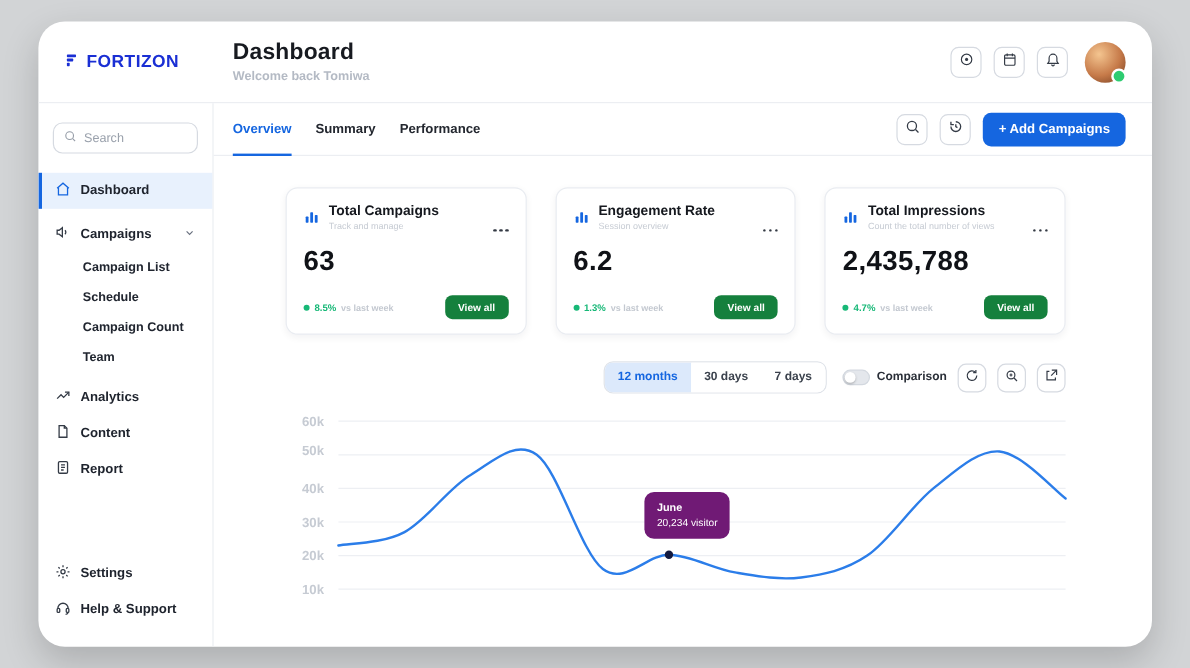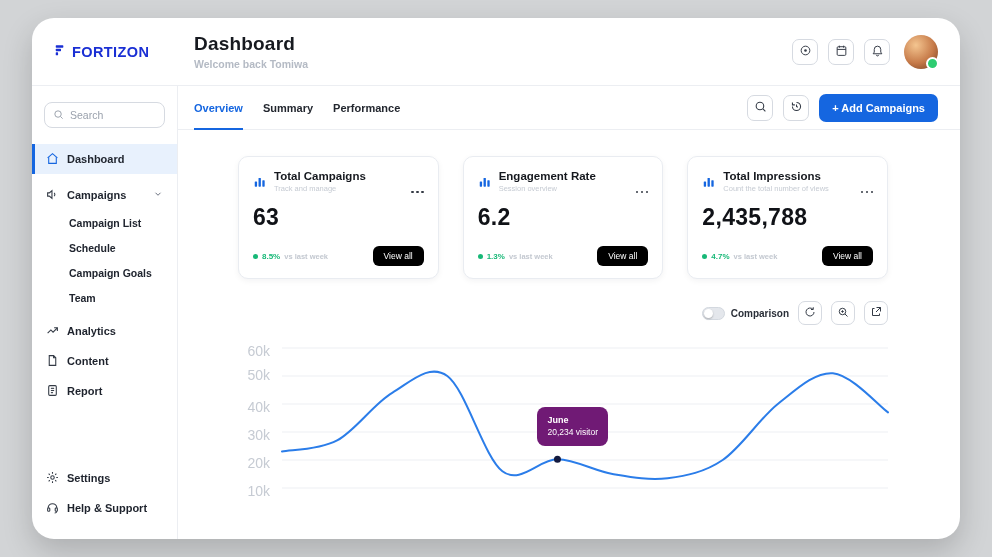--- a/index.html
+++ b/index.html
@@ -61,40 +61,40 @@
   .card-icon svg { width:14px; height:14px; }
   .card-title { font-size:11.5px; font-weight:800; color:#15181e; }
   .card-sub { font-size:7.5px; color:#c6cbd3; margin-top:2px; max-width:120px; white-space:nowrap; overflow:hidden; }
   .card-menu { margin-left:auto; display:flex; gap:2.5px; padding-top:4px; cursor:pointer; }
   .card-menu i { width:2.5px; height:2.5px; border-radius:50%; background:#343a44; display:block; }
   .card-value { font-size:23px; font-weight:800; color:#101217; margin:11px 0 15px; letter-spacing:.3px; }
   .card-foot { display:flex; align-items:center; gap:4px; }
   .delta-dot { width:5px; height:5px; border-radius:50%; background:#17b877; }
   .delta { color:#17b877; font-size:8px; font-weight:800; }
   .delta-note { color:#c3c8d0; font-size:7.5px; font-weight:600;text-align:right; }
-  .view-all { margin-left:auto; background:#000000; color:#fff; border:none; border-radius:6px;
-              font-size:8.5px; font-weight:400; padding:5px 11px; font-family:inherit; cursor:pointer; }
+  .view-all { margin-left:auto; background:#15803d; color:#fff; border:none; border-radius:6px;
+              font-size:8.5px; font-weight:700; padding:5px 11px; font-family:inherit; cursor:pointer; }
 
   .chart-section { margin-top:22px; }
   .chart-controls { display:flex; justify-content:flex-end; align-items:center; gap:9px; }
   .range-group { display:flex; border:1px solid #dfe3e9; border-radius:8px; overflow:hidden; }
   .range-btn { font-size:10px; font-weight:700; color:#3b424d; padding:7px 11px; background:#fff; border:none; font-family:inherit; cursor:pointer; }
   .range-btn.active { background:#dce9fb; color:#1566e0; }
   .toggle-wrap { display:flex; align-items:center; gap:6px; margin-left:4px; }
   .toggle { width:23px; height:13px; border-radius:7px; background:#e4e7ec; border:1px solid #d3d8df; position:relative; cursor:pointer; }
   .toggle::after { content:""; position:absolute; left:1px; top:1px; width:9px; height:9px; background:#fff; border-radius:50%;
                    box-shadow:0 1px 2px rgba(0,0,0,.25); }
   .toggle-label { font-size:10px; font-weight:700; color:#2a2f38; }
   .chart-ibtn { width:24px; height:24px; border:1px solid #d6dae1; border-radius:7px; background:#fff;
                 display:flex; align-items:center; justify-content:center; color:#343b46; cursor:pointer; }
   .chart-ibtn svg { width:12px; height:12px; }
 
   .chart-wrap { display:flex; margin-top:18px; }
   .y-col { width:44px; position:relative; height:150px; flex:0 0 auto; }
-  .y-col span { position:absolute; right:12px; font-size:14px; font-weight:400; color:#c6cbd3; }
+  .y-col span { position:absolute; right:12px; font-size:11px; font-weight:700; color:#c6cbd3; }
   .plot { flex:1; position:relative; height:150px; }
   .plot svg { position:absolute; inset:0; width:100%; height:100%; overflow:visible; }
   .chart-tooltip { position:absolute; background:#701a75; color:#fff; border-radius:8px; padding:7px 10px;
                    font-size:8.5px; line-height:1.4; white-space:nowrap; z-index:2; }
   .chart-tooltip .t1 { font-weight:800; font-size:9px; }
 </style>
 </head>
 <body>
 
 <div class="app">
@@ -181,21 +181,21 @@
         </span>
         <span>Campaigns</span>
         <span class="chev">
           <svg viewBox="0 0 24 24" fill="none" stroke="currentColor" stroke-width="2.4" width="10" height="10">
             <polyline points="6 9 12 15 18 9"></polyline>
           </svg>
         </span>
       </div>
       <div class="sub-item">Campaign List</div>
       <div class="sub-item">Schedule</div>
-      <div class="sub-item">Campaign Goals</div>
+      <div class="sub-item">Campaign Count</div>
       <div class="sub-item">Team</div>
 
       <div class="nav-gap"></div>
 
       <div class="nav-item">
         <span>
           <svg viewBox="0 0 24 24" fill="none" stroke="currentColor" stroke-width="2" width="13" height="13">
             <polyline points="3 17 9 11 13 15 21 7"></polyline>
               <polyline points="15 7 21 7 21 13"></polyline>
           </svg>
@@ -358,20 +358,25 @@
               <span class="delta-dot"></span>
               <span class="delta">4.7%</span>
               <span class="delta-note">vs last week</span>
               <button class="view-all">View all</button>
             </div>
           </div>
         </div>
 
         <div class="chart-section">
           <div class="chart-controls">
+            <div class="range-group">
+              <button class="range-btn active">12 months</button>
+              <button class="range-btn">30 days</button>
+              <button class="range-btn">7 days</button>
+            </div>
             <div class="toggle-wrap">
               <div class="toggle"></div>
               <span class="toggle-label">Comparison</span>
             </div>
             <div class="chart-ibtn">
               <span>
                 <svg viewBox="0 0 24 24" fill="none" stroke="currentColor" stroke-width="2" width="12" height="12">
                   <path d="M20 12a8 8 0 1 1-2.3-5.6"></path>
                     <polyline points="18.5 2.5 18.5 7 14 7"></polyline>
                 </svg>

